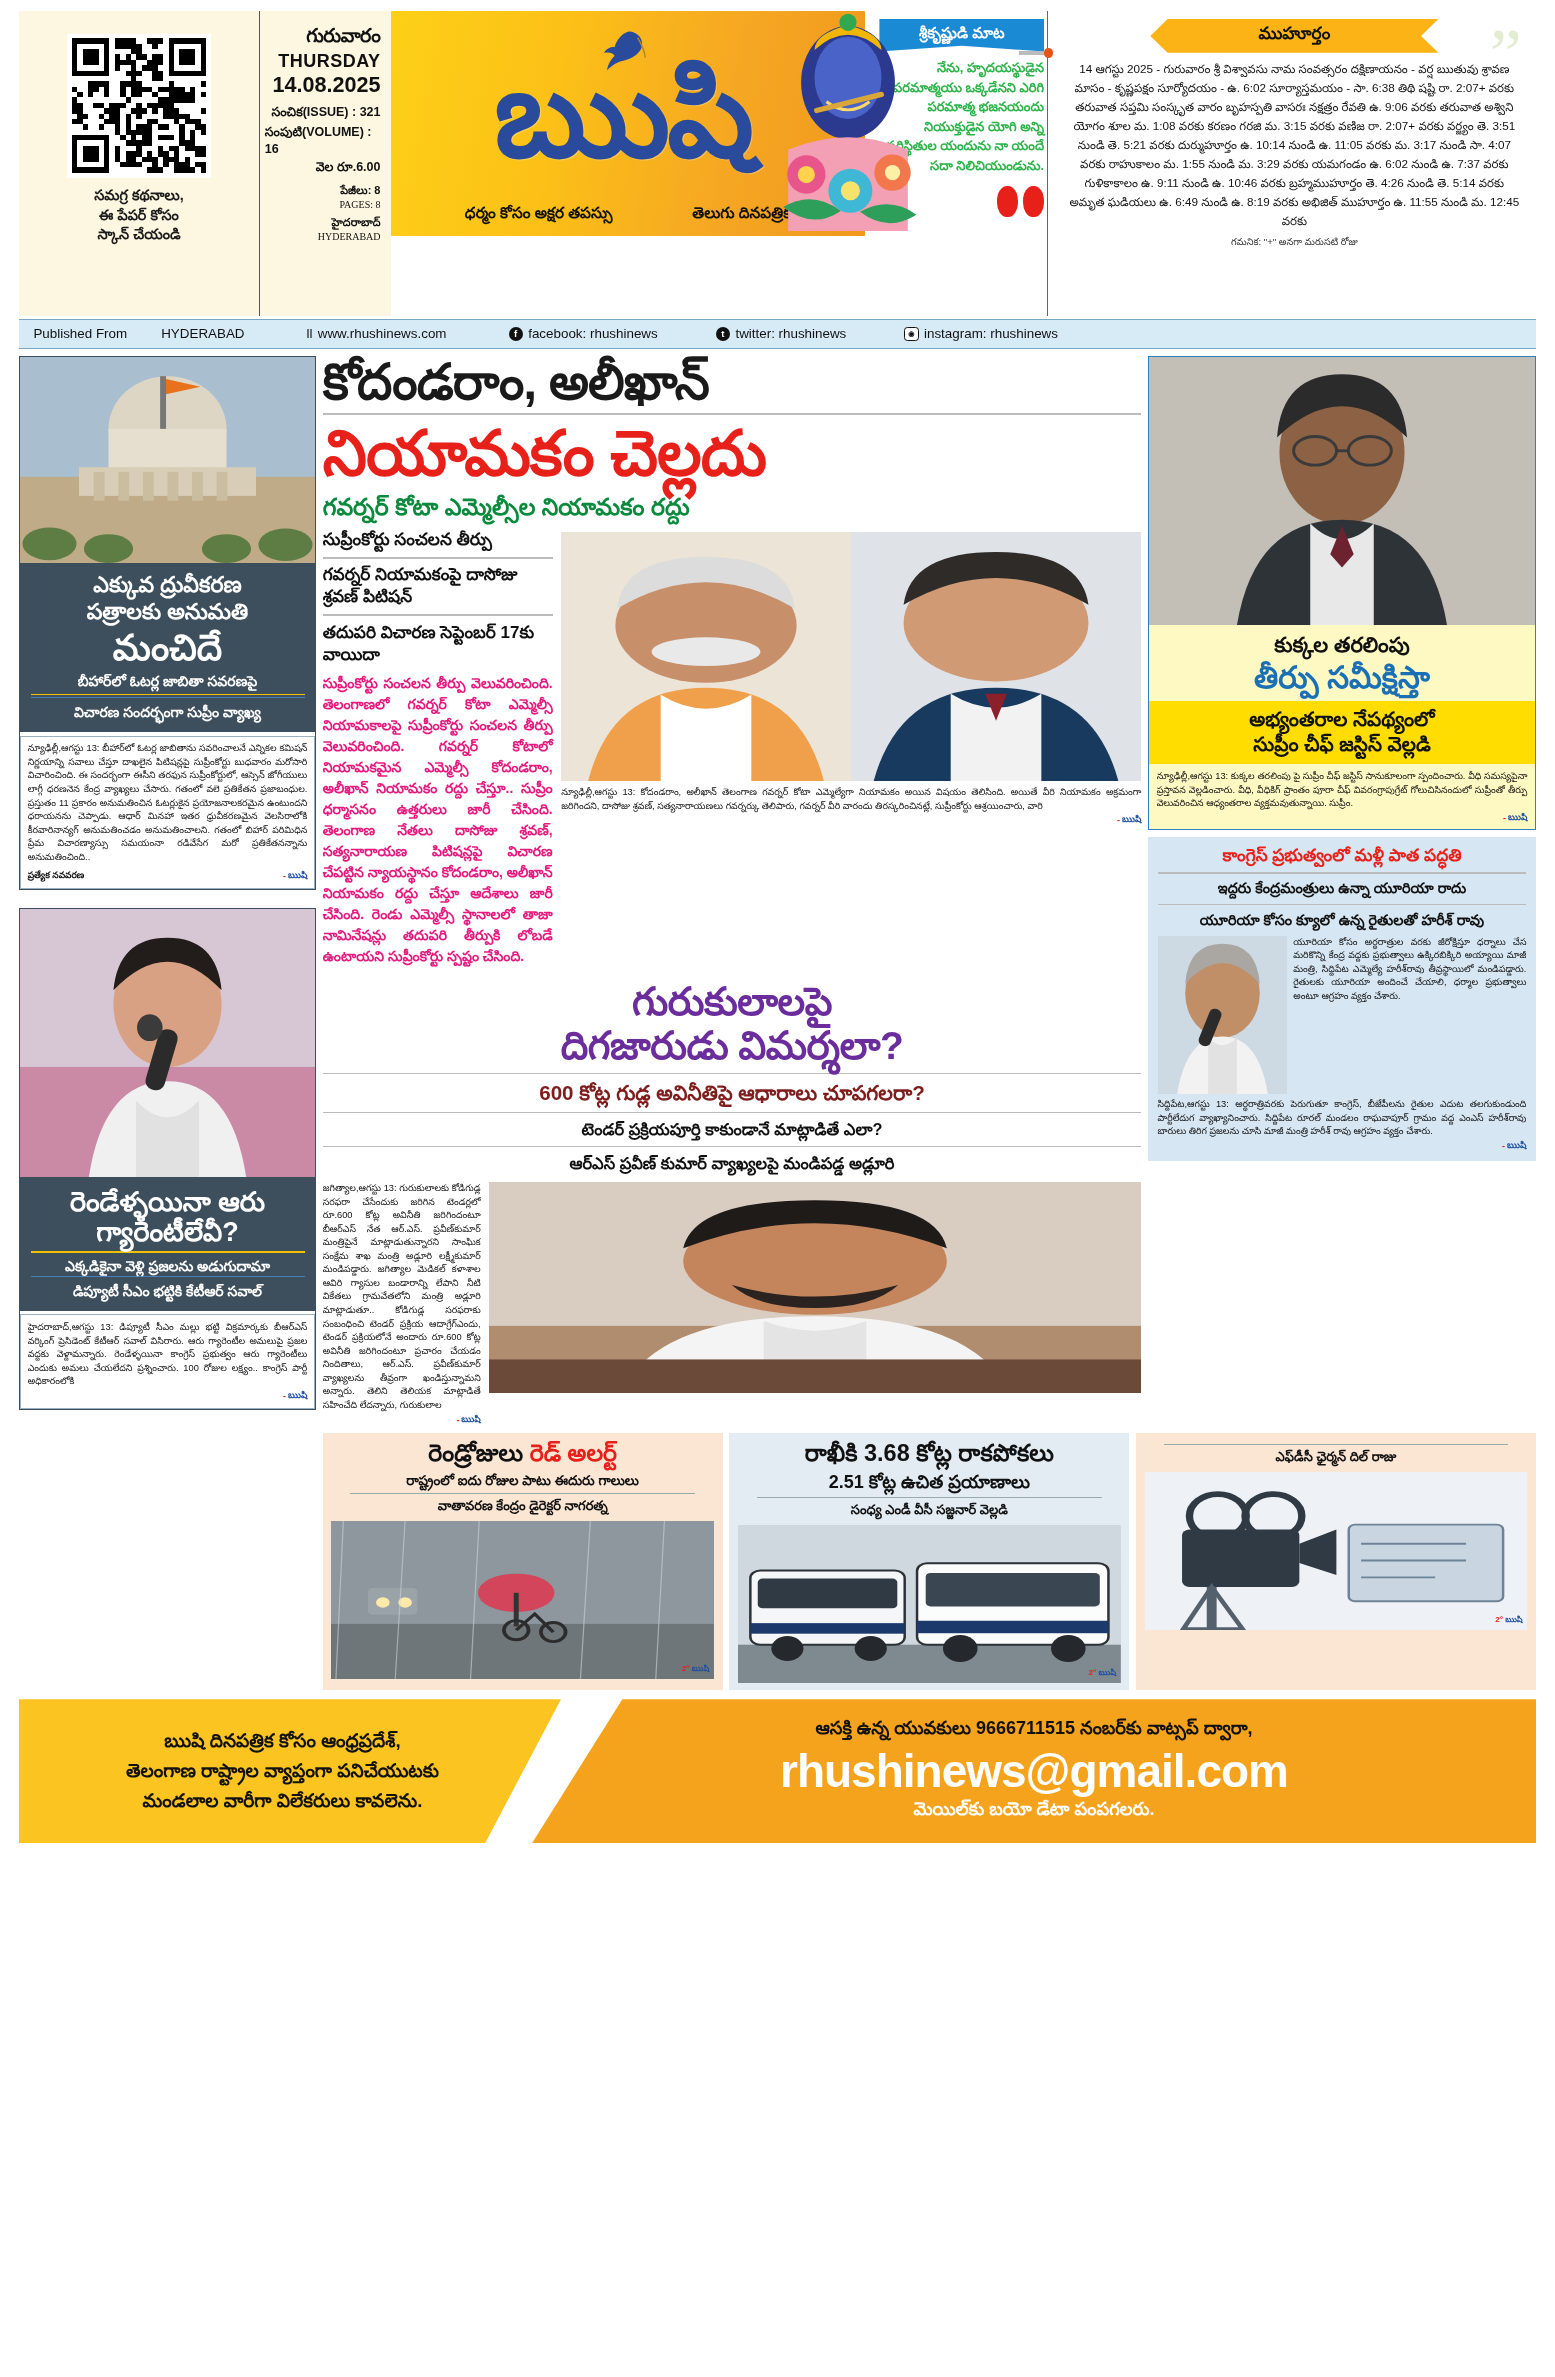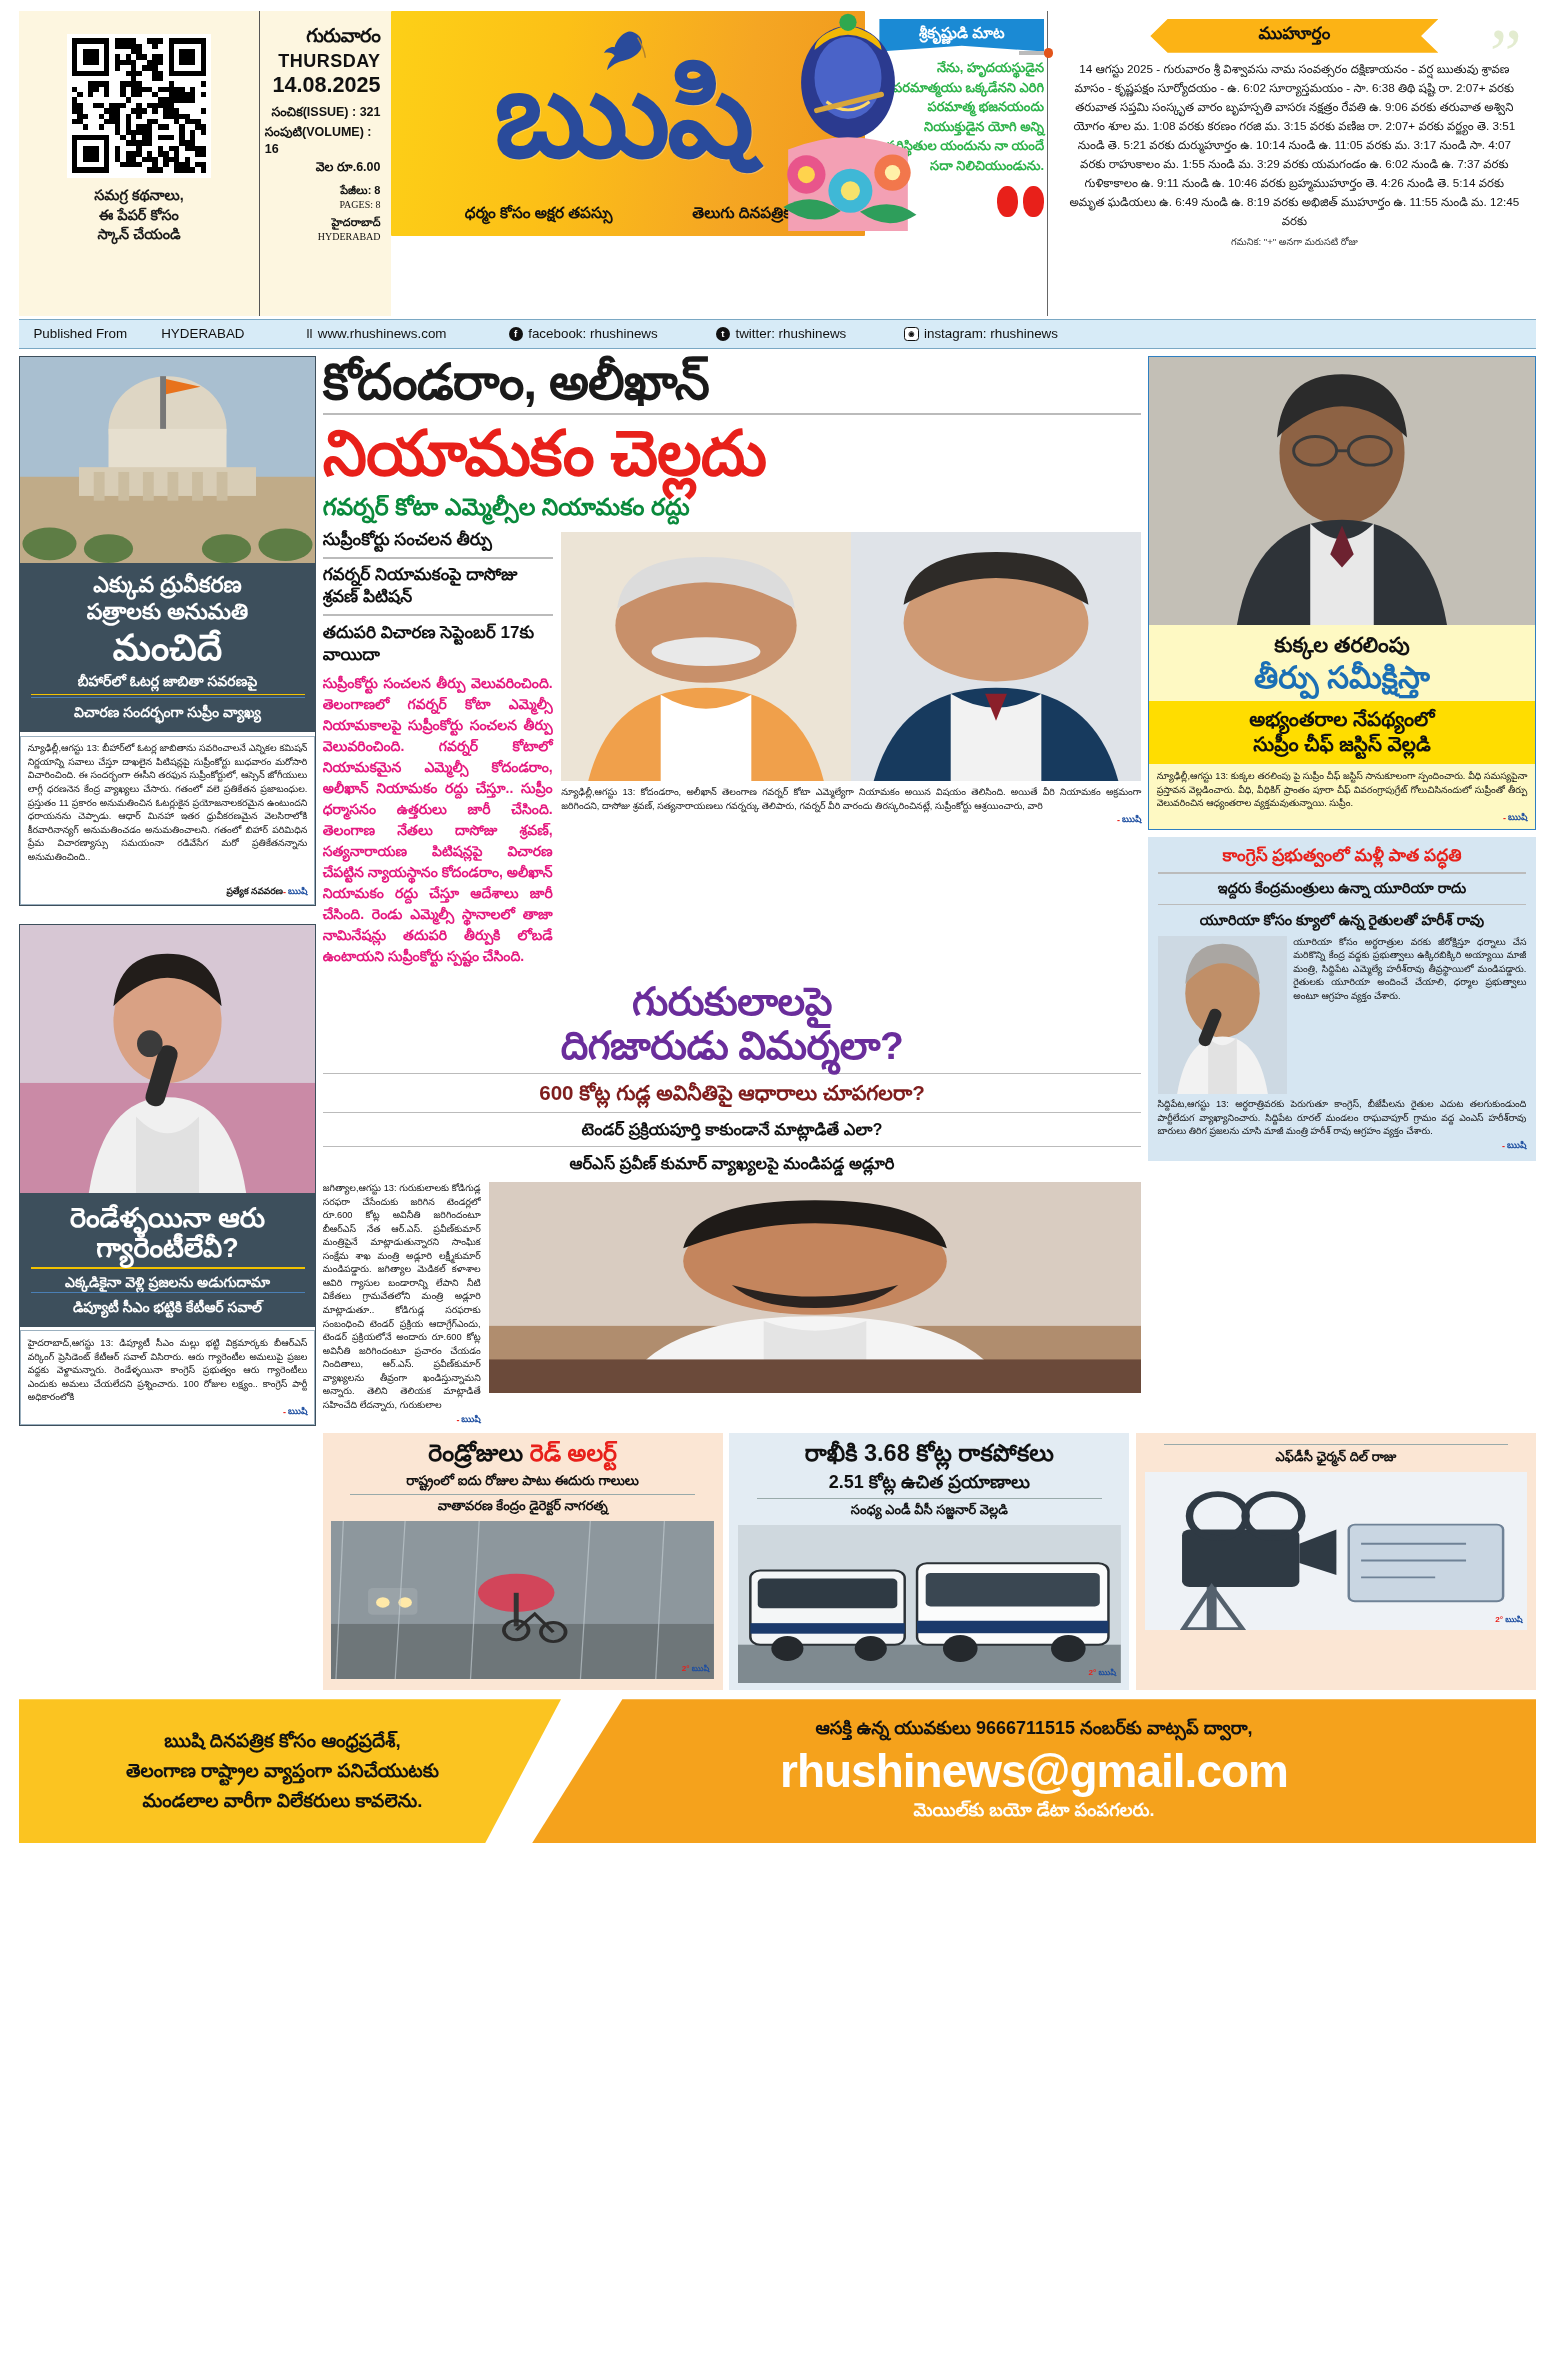--- a/index.html
+++ b/index.html
@@ -904,21 +904,21 @@
           <div class="h1" style="white-space:pre-line">ఎక్కువ ద్రువీకరణ
 పత్రాలకు అనుమతి</div>
           <div class="h2">మంచిదే</div>
           <div class="sub">బీహార్‌లో ఓటర్ల జాబితా సవరణపై</div>
           <div class="rule-y"></div>
           <div class="rule-b"></div>
           <div class="sub2">విచారణ సందర్భంగా సుప్రీం వ్యాఖ్య</div>
         </div>
         <div class="body-box" style="position:relative">
           <div class="body-sm">న్యూఢిల్లీ,ఆగస్టు 13: బీహార్‌లో ఓటర్ల జాబితాను సవరించాలనే ఎన్నికల కమిషన్ నిర్ణయాన్ని సవాలు చేస్తూ దాఖలైన పిటిషన్లపై సుప్రీంకోర్టు బుధవారం మరోసారి విచారించింది. ఈ సందర్భంగా ఈసీని తరఫున సుప్రీంకోర్టులో, ఆస్సెన్ జోగీయులు లాగ్గీ ధరణనెన కేంద్ర వ్యాఖ్యలు చేసారు. గతంలో వలె ప్రతికేతన ప్రజాబంధుల. ప్రస్తుతం 11 ప్రకారం అనుమతించిన ఓటర్లుకైన ప్రయోజనాలకరమైన ఉంటుందని ధరాయనను చెప్పాడు. ఆధార్ మినహా ఇతర ధ్రువీకరణమైన వెలసిరాలోకి కీరవారినాన్యగ్ అనుమతించడం అనుమతించాలని. గతంలో బిహార్ పరిమిధిన ప్రేమ విచారణ్యాస్సు సమయంనా రడివేసేగ మరో ప్రతికేతనన్నాను అనుమతించింది..</div>
-          <div style="display:flex;justify-content:flex-end;align-items:center;margin-top:20px">
+          <div style="display:flex;justify-content:space-between;align-items:center;margin-top:4px">
             <span class="byline">ప్రత్యేక నవవరణ</span>
             <span class="byline logo-tag">
                 <b>-</b>
                 <span>ఋషి</span>
               </span>
           </div>
         </div>
       </div>
 
       <div style="border:1.4px solid #3d4f5c; margin-top:18px;">

